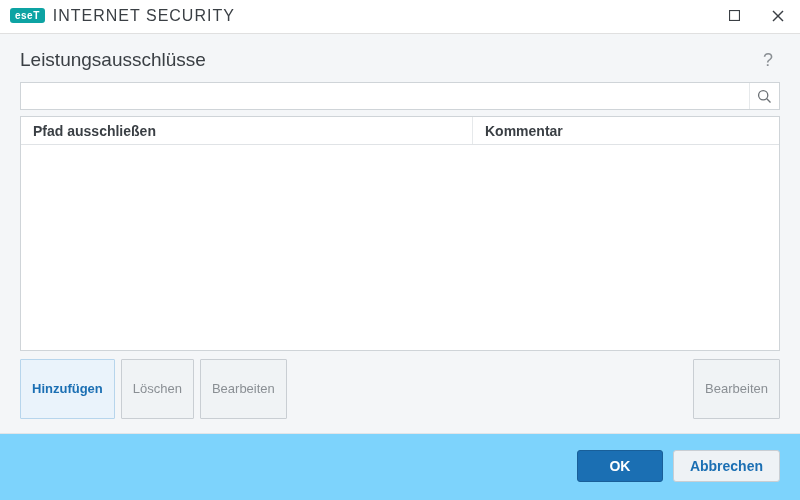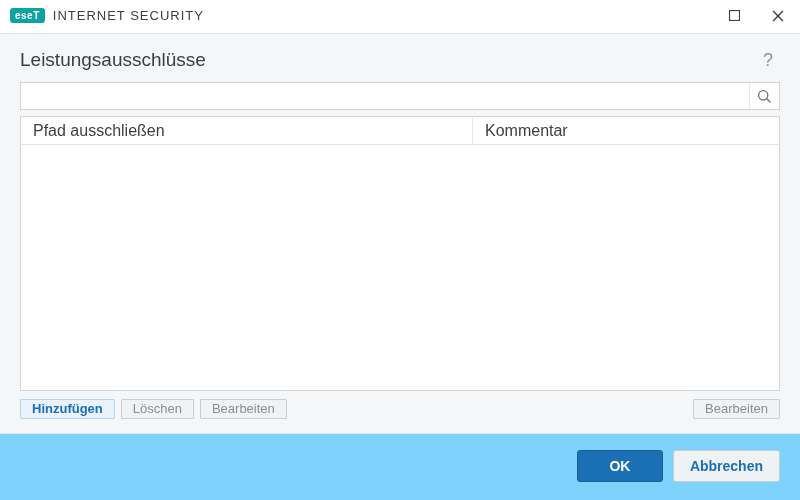--- a/index.html
+++ b/index.html
@@ -27,21 +27,21 @@
     color: #fff;
     font-weight: bold;
     font-size: 10px;
     letter-spacing: 0.5px;
     border-radius: 3px;
     padding: 2px 5px;
     margin-right: 8px;
   }
   .brand-text {
     color: #3a3f44;
-    font-size: 13px;
+    font-size: 16px;
     letter-spacing: 1px;
   }
   .titlebar-spacer { flex: 1; }
   .titlebar-controls { display: flex; }
   .tbc-btn {
     width: 44px;
     height: 34px;
     display: flex;
     align-items: center;
     justify-content: center;
@@ -111,36 +111,36 @@
     display: flex;
     height: 28px;
     border-bottom: 1px solid #e0e3e6;
     background: #fff;
   }
   .th {
     display: flex;
     align-items: center;
     padding: 0 12px;
     color: #3a3f44;
-    font-weight: 400;
-    font-size: 16px;
+    font-weight: 700;
+    font-size: 14px;
   }
   .th.col1 { flex: 0 0 452px; border-right: 1px solid #e6e9eb; }
   .th.col2 { flex: 1; text-align: right; }
   .tbody { flex: 1; }
   .action-row {
     display: flex;
     gap: 6px;
     padding-bottom: 14px;
   }
   .action-spacer { flex: 1; }
   .small-btn {
     border: 1px solid #c9ced3;
     background: #f0f3f5;
-    padding: 0 11px;
+    padding: 20px 11px;
     font-size: 13px;
     cursor: pointer;
     border-radius: 1px;
     line-height: 18px;
   }
   .small-btn.active {
     background: #eaf3fb;
     border-color: #b7d5ec;
     color: #1b6fb3;
     font-weight: 600;

